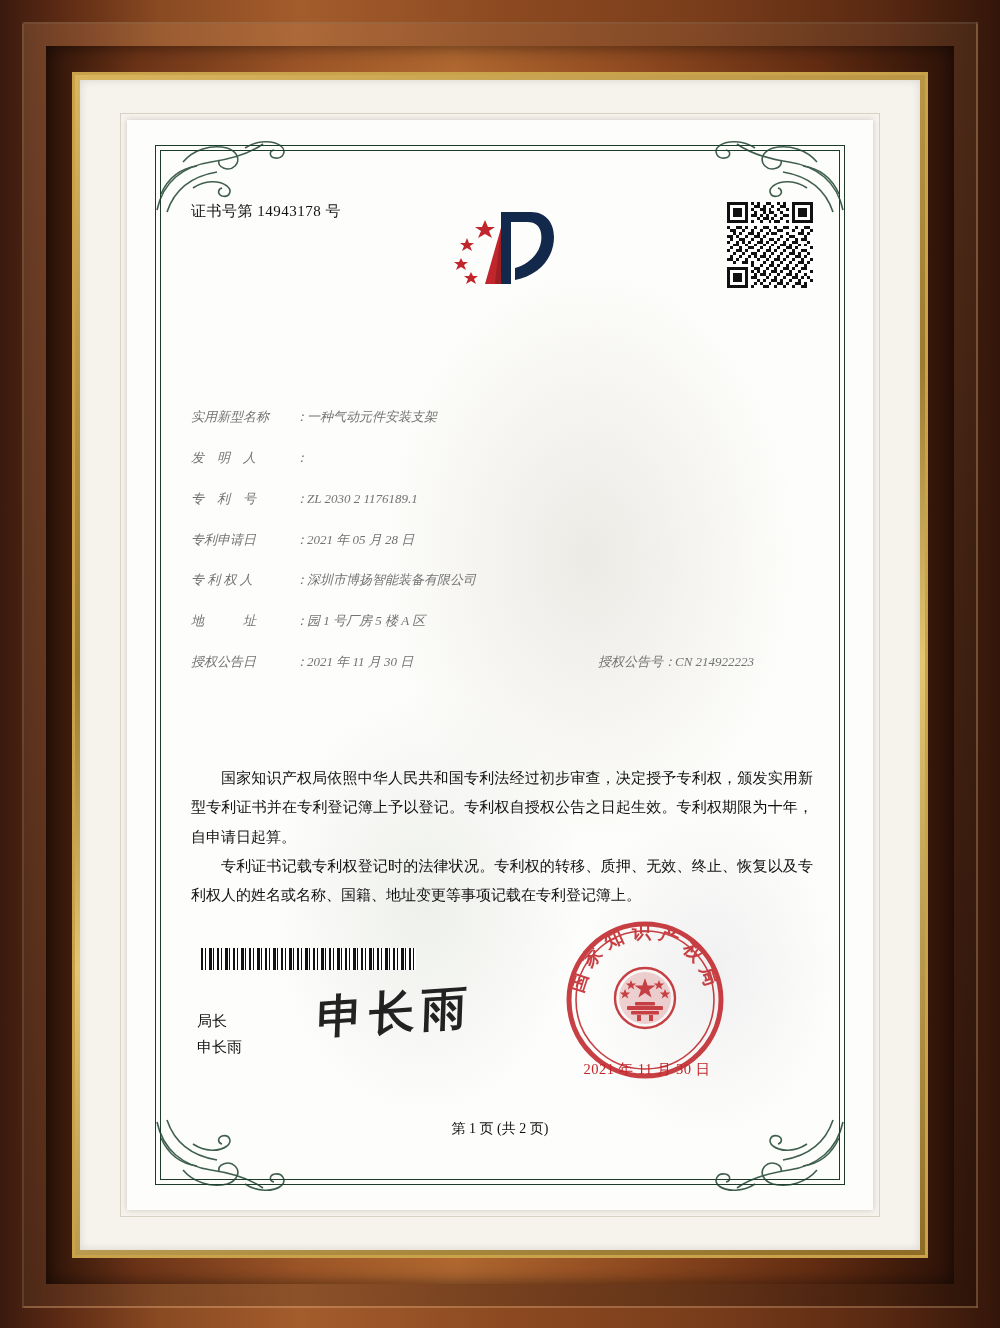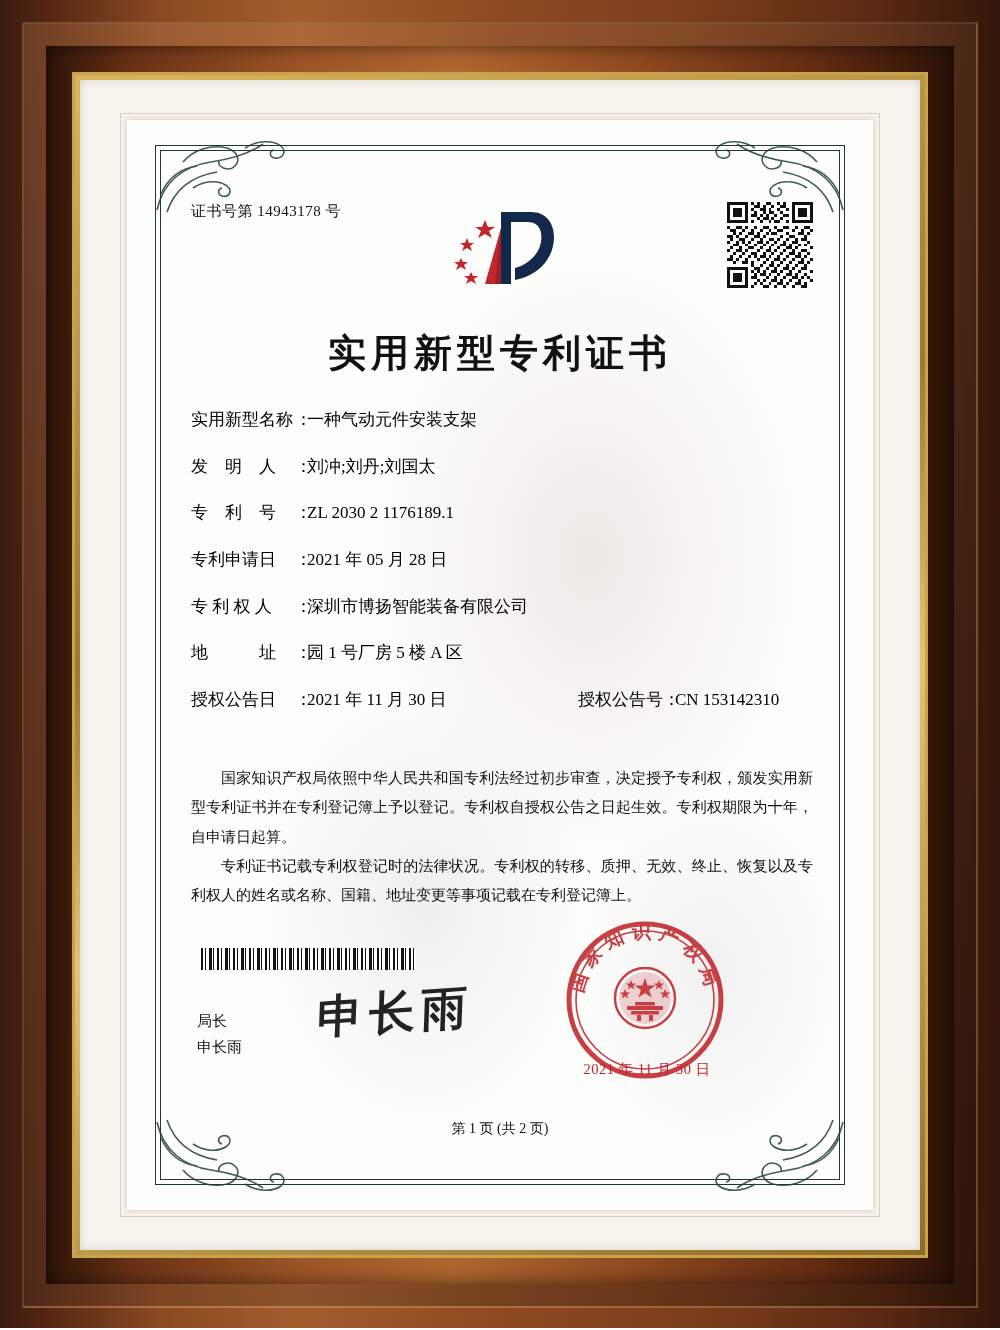--- a/index.html
+++ b/index.html
@@ -138,22 +138,23 @@
     font-weight: bold;
     letter-spacing: 5px;
     color: #111;
     font-family: "Liberation Serif", serif;
   }
 
   .fields {
     position: absolute;
     left: 64px; top: 288px;
     width: 625px;
-    font-size: 17px;
-    color: #000000;
+    font-size: 13px;
+    color: #737373;
+    font-style: italic;
   }
   .row {
     display: flex;
     align-items: flex-start;
     margin-bottom: 22px;
     line-height: 1.45;
   }
   .lbl {
     width: 104px;
     flex: 0 0 104px;
@@ -533,34 +534,32 @@
           <rect x="26" y="27" width="1" height="1"></rect>
         <rect x="8" y="28" width="1" height="1"></rect>
           <rect x="12" y="28" width="2" height="1"></rect>
           <rect x="16" y="28" width="1" height="1"></rect>
           <rect x="19" y="28" width="1" height="1"></rect>
           <rect x="22" y="28" width="1" height="1"></rect>
           <rect x="25" y="28" width="2" height="1"></rect>
       </g>
     </svg>
 
-    <div class="title">实用新型专利证书</div>
 
     <div class="fields">
 
       <div class="row">
         <span class="lbl">实用新型名称</span>
         <span class="colon">：</span>
         <span class="val">一种气动元件安装支架</span>
       </div>
 
       <div class="row">
         <span class="lbl">发　明　人</span>
         <span class="colon">：</span>
-        <span class="val">刘冲;刘丹;刘国太</span>
       </div>
 
       <div class="row">
         <span class="lbl">专　利　号</span>
         <span class="colon">：</span>
         <span class="val">ZL 2030 2 1176189.1</span>
       </div>
 
       <div class="row">
         <span class="lbl">专利申请日</span>
@@ -581,21 +580,21 @@
           <span class="second-line">园 1 号厂房 5 楼 A 区</span>
         </span>
       </div>
 
       <div class="row two-col">
         <span class="lbl">授权公告日</span>
         <span class="colon">：</span>
         <span class="val">2021 年 11 月 30 日</span>
         <span class="lbl2">授权公告号</span>
         <span class="colon">：</span>
-        <span class="val2">CN 153142310</span>
+        <span class="val2">CN 214922223</span>
       </div>
     </div>
 
     <div class="para">
       <p>国家知识产权局依照中华人民共和国专利法经过初步审查，决定授予专利权，颁发实用新型专利证书并在专利登记簿上予以登记。专利权自授权公告之日起生效。专利权期限为十年，自申请日起算。</p>
       <p>专利证书记载专利权登记时的法律状况。专利权的转移、质押、无效、终止、恢复以及专利权人的姓名或名称、国籍、地址变更等事项记载在专利登记簿上。</p>
     </div>
 
     <div class="barcode"></div>
 

